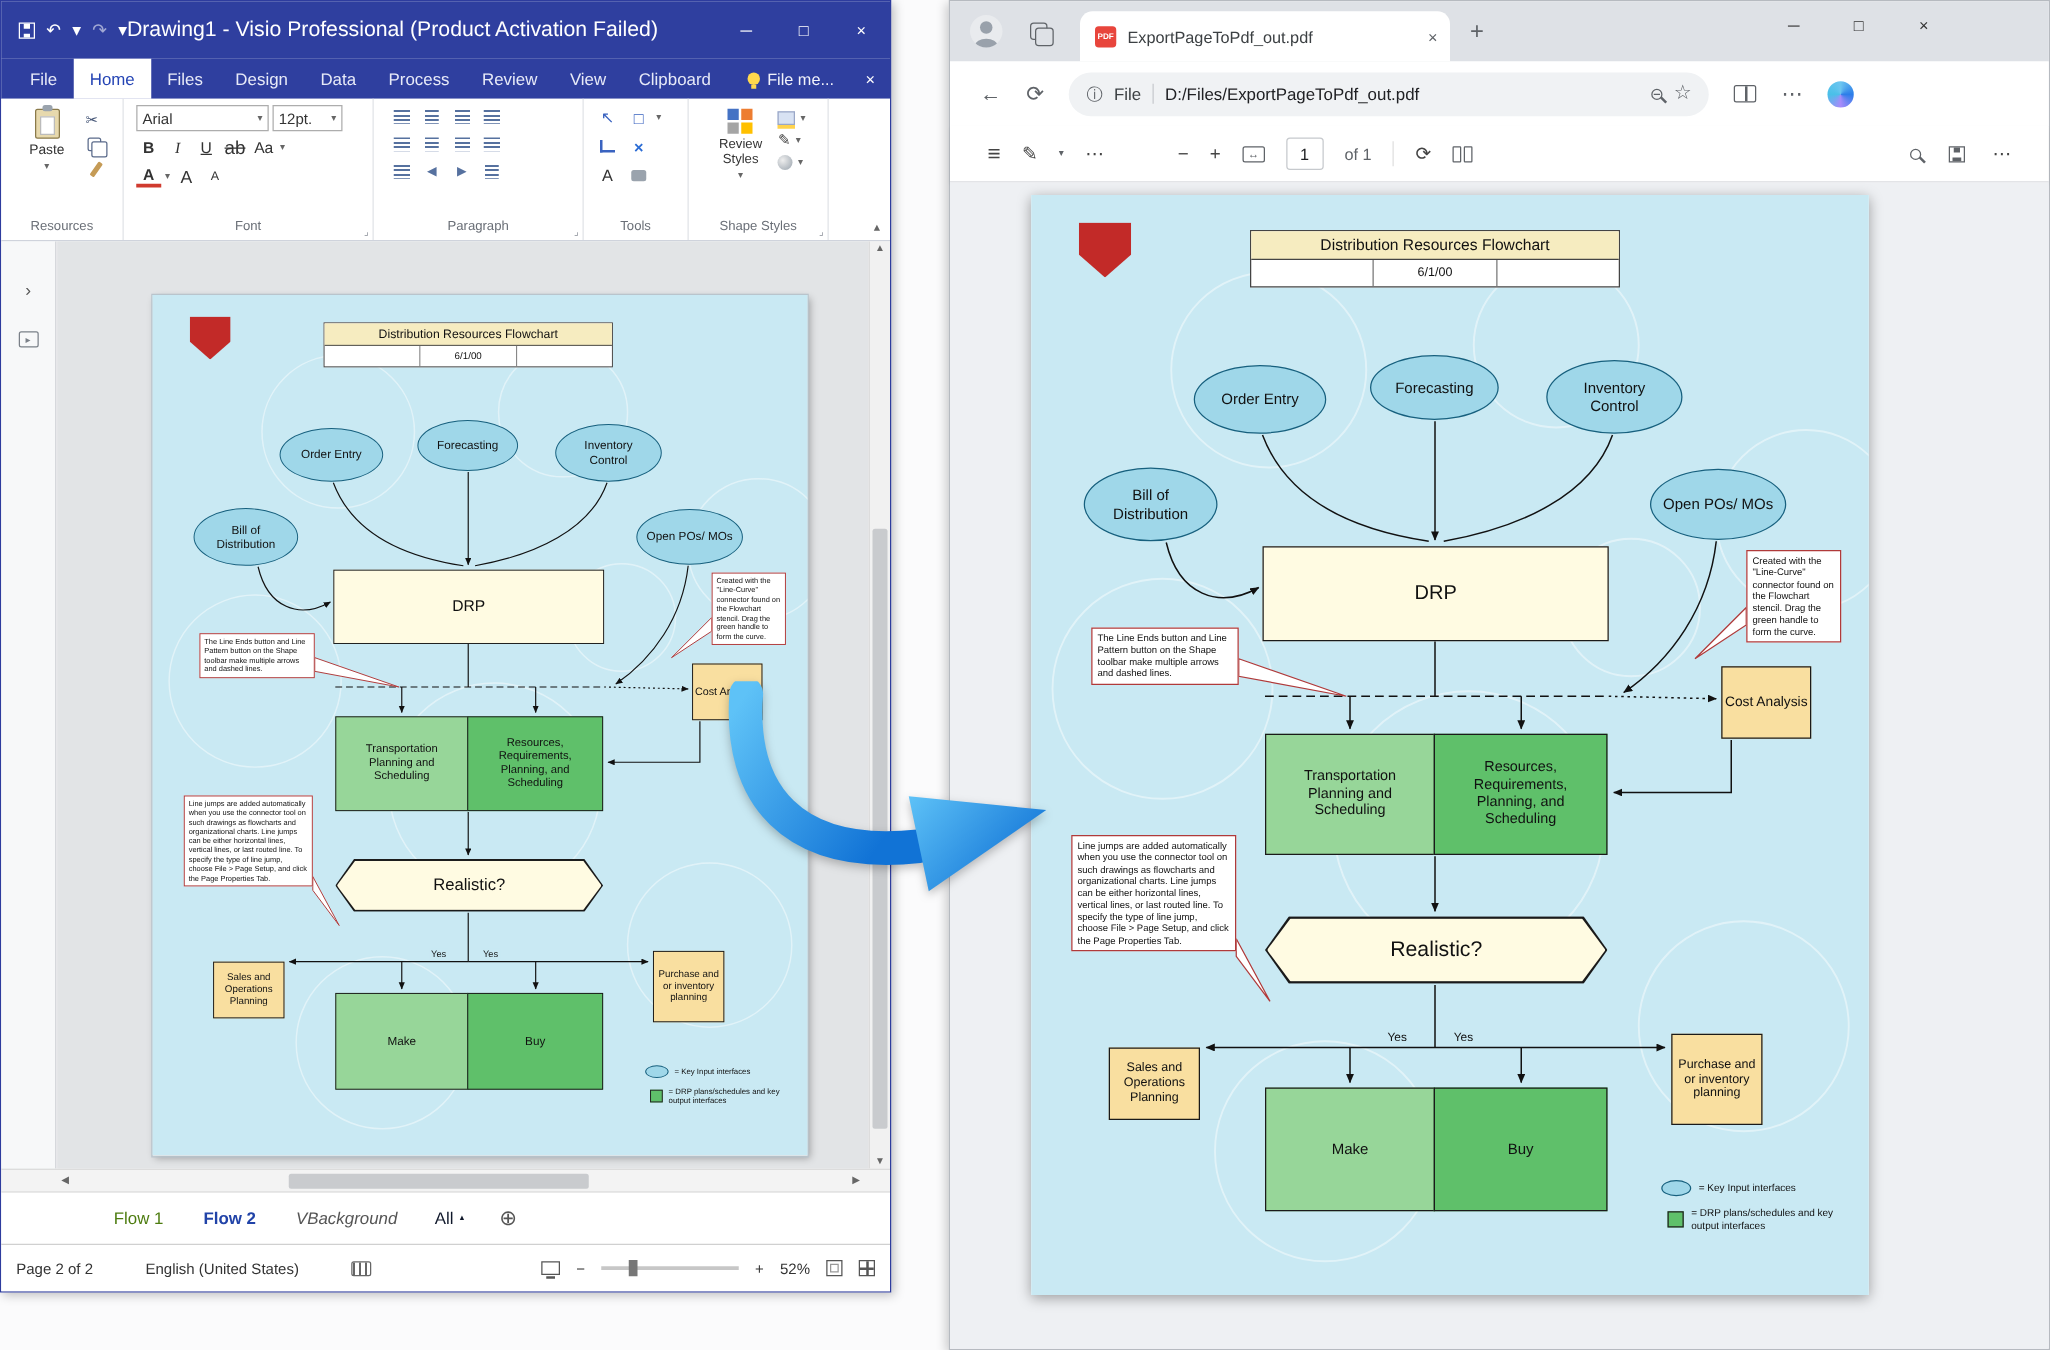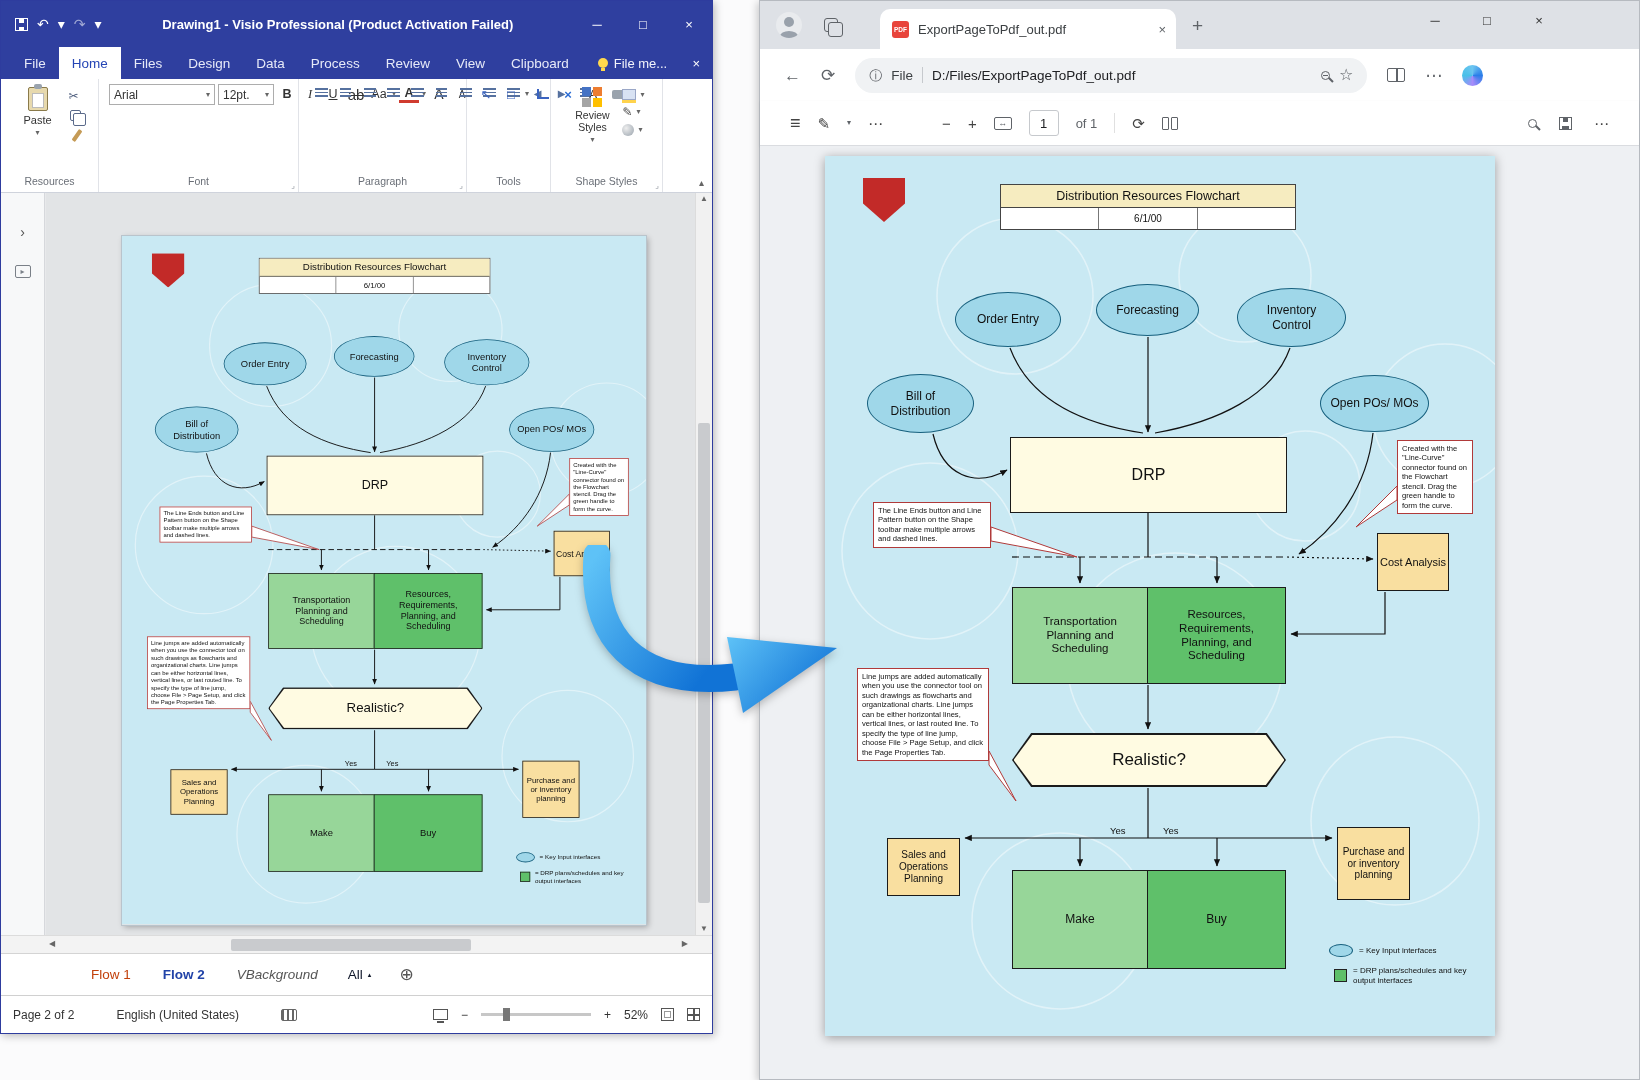--- a/index.html
+++ b/index.html
@@ -10,36 +10,36 @@
 
 
 .visio { position:absolute; left:0; top:0; width:713px; height:1034px; background:#fff; border:1px solid #2e3c9e; display:flex; flex-direction:column; box-shadow:2px 2px 8px rgba(0,0,0,.25); }
 .v-titlebar { height:46px; background:#2f3f9f; color:#fff; display:flex; align-items:center; flex:none; }
 .qat { display:flex; align-items:center; gap:9px; margin-left:14px; }
 .qat .ic { color:#fff; font-size:14px; }
 .save-ic { width:13px; height:13px; border:1.5px solid #fff; position:relative; }
 .save-ic::before { content:""; position:absolute; top:0; left:3px; right:3px; height:4px; background:#fff; }
 .save-ic::after { content:""; position:absolute; bottom:0; left:3px; right:3px; height:3px; background:#fff; }
 .qat .dim { opacity:.55; }
-.v-title { flex:1; text-align:center; font-size:13px; white-space:nowrap; overflow:hidden;font-weight:bold; }
+.v-title { flex:1; font-size:17px; white-space:nowrap; overflow:hidden; }
 .winbtns { display:flex; height:100%; flex:none; }
 .winbtns span { width:46px; height:100%; display:flex; align-items:center; justify-content:center; font-size:13px; color:#fff; }
 .v-tabs { height:32px; background:#2f3f9f; display:flex; align-items:stretch; padding-left:10px; flex:none; }
 .vtab { padding:0 13px; display:flex; align-items:center; color:#e7eaf8; font-size:13.5px; }
 .vtab.active { background:#fff; color:#2545b5; }
 .tellme { display:flex; align-items:center; gap:6px; color:#f2f3fb; font-size:13px; padding:0 10px; margin-left:6px; }
 .bulb { width:10px; height:10px; border-radius:50%; background:#ffd84d; position:relative; }
 .bulb::after { content:""; position:absolute; left:3px; bottom:-3px; width:4px; height:3px; background:#ffd84d; }
 .vtab-close { margin-left:auto; margin-right:12px; color:#fff; font-size:13px; display:flex; align-items:center; }
 
 
 .ribbon { height:114px; background:#fff; border-bottom:1px solid #cfd3dc; display:flex; flex:none; position:relative; }
 .rgroup { border-right:1px solid #e1e3e8; display:flex; flex-direction:column; padding-top:5px; }
 .gbody { flex:1; display:flex; justify-content:center; gap:6px; padding:0 5px; }
-.gbody.col { flex-direction:row; justify-content:flex-start; gap:3px; }
+.gbody.col { flex-direction:column; justify-content:flex-start; gap:3px; }
 .row { display:flex; align-items:center; gap:3px; }
 .glabel { height:17px; font-size:10.5px; color:#6a6f77; text-align:center; position:relative; flex:none; }
 .lau { position:absolute; right:3px; bottom:2px; font-size:8px; color:#8a8f98; }
 .paste { width:42px; display:flex; flex-direction:column; align-items:center; gap:3px; font-size:11px; color:#333; padding-top:3px; }
 .clip-ic { width:20px; height:24px; background:#e7d9ad; border:1.5px solid #8a7a4a; border-radius:2px; position:relative; }
 .clip-ic::before { content:""; position:absolute; left:3px; top:5px; right:3px; bottom:2px; background:#fff; border:1px solid #bbb; }
 .clip-ic::after { content:""; position:absolute; top:-4px; left:5px; right:5px; height:5px; background:#9aa3ad; border-radius:2px; }
 .mini-col { display:flex; flex-direction:column; gap:5px; padding-top:4px; }
 .mini { width:18px; height:15px; display:flex; align-items:center; justify-content:center; font-size:12px; color:#4a5a7a; }
 .stack2 { position:relative; width:11px; height:11px; border:1.5px solid #5a6a8a; border-radius:2px; margin-left:3px; }
@@ -83,21 +83,21 @@
 .v-vscroll .up { position:absolute; top:2px; left:0; right:0; text-align:center; font-size:8px; color:#666; }
 .v-vscroll .down { position:absolute; bottom:2px; left:0; right:0; text-align:center; font-size:8px; color:#666; }
 .v-vthumb { position:absolute; left:2px; right:2px; top:230px; height:480px; background:#c9cbce; border-radius:2px; }
 .v-hscroll { height:18px; background:#f3f3f3; border-top:1px solid #dcdcdc; position:relative; flex:none; }
 .v-hscroll .left { position:absolute; left:48px; top:4px; font-size:8px; color:#666; }
 .v-hscroll .right { position:absolute; right:24px; top:4px; font-size:8px; color:#666; }
 .v-hthumb { position:absolute; left:230px; width:240px; top:3px; height:12px; background:#c9cbce; border-radius:2px; }
 
 
 .v-pagetabs { height:42px; background:#fff; border-top:1px solid #d4d4d4; display:flex; align-items:center; padding-left:78px; gap:8px; flex:none; font-size:13.5px; }
-.ptab { padding:6px 12px; color:#c2410c; }
+.ptab { padding:6px 12px; color:#4d7c0f; }
 .ptab.active { color:#2143a8; font-weight:bold; }
 .ptab.bg { font-style:italic; color:#555; }
 .pall { display:flex; align-items:center; gap:5px; color:#0f172a; padding:6px 10px; }
 .pall .car { font-size:7px; }
 .paddpage { font-size:17px; color:#555; margin-left:10px; }
 .v-status { height:38px; background:#fff; border-top:1px solid #d0d0d0; display:flex; align-items:center; font-size:12px; color:#333; flex:none; padding:0 12px; }
 .v-status .st { margin-right:42px; }
 .kbd-icon { width:16px; height:12px; border:1.3px solid #666; border-radius:2px; background:repeating-linear-gradient(to right,#666 0 2px,transparent 2px 5px); }
 .st-right { margin-left:auto; display:flex; align-items:center; gap:13px; }
 .monitor { width:15px; height:11px; border:1.5px solid #555; position:relative; }
@@ -112,21 +112,21 @@
 .fullscr::before { content:""; position:absolute; top:5px; left:0; right:0; height:1.5px; background:#555; }
 
 
 .edge { position:absolute; left:759px; top:0; width:881px; height:1080px; background:#fff; border:1px solid #b6bac0; display:flex; flex-direction:column; box-shadow:-2px 2px 8px rgba(0,0,0,.2); }
 .e-tabs { height:48px; background:#dee1e6; display:flex; align-items:center; padding-left:16px; flex:none; position:relative; }
 .avatar { width:26px; height:26px; border-radius:50%; background:#e9ebee; position:relative; overflow:hidden; flex:none; }
 .av-head { position:absolute; top:5px; left:8px; width:10px; height:10px; border-radius:50%; background:#99a1ab; }
 .av-body { position:absolute; bottom:-4px; left:4px; width:18px; height:11px; border-radius:50% 50% 0 0; background:#99a1ab; }
 .stack-icon { position:relative; width:14px; height:14px; border:1.6px solid #5f6368; border-radius:3px; margin-left:22px; flex:none; }
 .stack-icon::before { content:""; position:absolute; left:3px; top:3px; width:13px; height:13px; border:1.6px solid #5f6368; border-radius:3px; background:#dee1e6; }
-.e-tab { margin-left:42px; width:296px; height:40px; align-self:flex-end; background:#fff; border-radius:10px 10px 0 0; display:flex; align-items:center; padding:0 10px 0 12px; gap:9px; }
+.e-tab { margin-left:26px; width:296px; height:40px; align-self:flex-end; background:#fff; border-radius:10px 10px 0 0; display:flex; align-items:center; padding:0 10px 0 12px; gap:9px; }
 .pdf-badge { width:17px; height:17px; background:#e8453c; border-radius:3px; color:#fff; font-size:6.5px; font-weight:bold; display:flex; align-items:center; justify-content:center; flex:none; }
 .e-tab-title { flex:1; font-size:13px; color:#3c4043; white-space:nowrap; overflow:hidden; }
 .e-tab .ic { font-size:13px; color:#5f6368; }
 .eplus { margin-left:16px; font-size:19px; color:#5f6368; }
 .e-winbtns { position:absolute; right:74px; top:0; height:38px; display:flex; }
 .e-winbtns span { width:52px; display:flex; align-items:center; justify-content:center; font-size:13px; color:#333; }
 .e-addr { height:52px; background:#fff; display:flex; align-items:center; padding:0 18px 0 24px; gap:20px; flex:none; }
 .nav { font-size:17px; color:#5f6368; }
 .url-pill { flex:none; width:512px; height:35px; border-radius:18px; background:#f0f2f4; display:flex; align-items:center; padding:0 14px; gap:9px; }
 .url-pill .sm { font-size:13px; color:#5f6368; }

